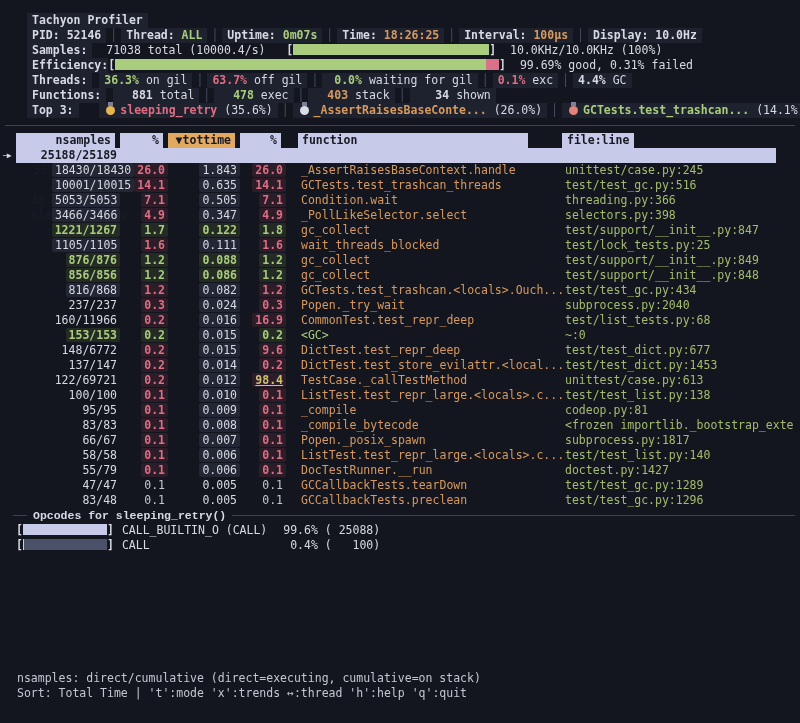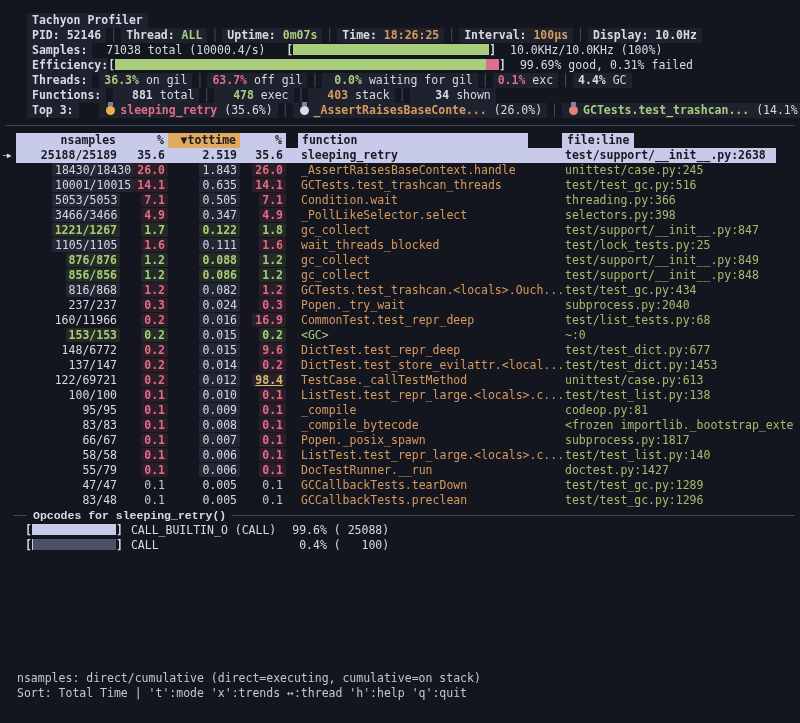--- a/index.html
+++ b/index.html
@@ -42,38 +42,38 @@
   .rowbg { margin-left:16px; margin-right:5px; height:15px; display:flex; }
   .cell { display:block; white-space:pre; }
   .c-ns { width:104px; text-align:right; }
   .c-p1 { width:48px; text-align:right; }
   .c-tt { width:72px; text-align:right; }
   .c-p2 { width:46px; text-align:right; }
   .c-fn { width:258px; margin-left:12px; text-align:left; overflow:visible; color:var(--orange); }
   .c-file { flex:1; margin-left:6px; text-align:left; overflow:hidden; color:var(--file); }
   .cell .v { padding:0 3px; border-radius:2px; }
 
-  .thead .chip { display:block; background:var(--lavender); color:var(--seltext); font-weight:700; text-align:right; padding-right:4px; }
+  .thead .chip { display:block; margin-right:5px; background:var(--lavender); color:var(--seltext); font-weight:700; text-align:right; padding-right:4px; }
   .thead .chip-sort { background:var(--hdr-orange); }
   .thead .c-fn .chip { text-align:left; padding-left:4px; margin-right:28px; }
   .thead .c-file .chip { display:inline-block; text-align:left; padding:0 5px; margin:0; }
 
   .row.hot .c-p1 .v, .row.hot .c-p2 .v { color:var(--red); font-weight:700; background:var(--chip-red); }
   .row.hot .c-tt .v { background:var(--chip-gray); }
   .row.nschip .c-ns .v { background:var(--chip-gray);margin-left:36px; }
   .row.gc .c-ns .v, .row.gc .c-p1 .v, .row.gc .c-tt .v, .row.gc .c-p2 .v { color:var(--green); font-weight:700; background:var(--chip-green); }
   .row.tt-fg .c-tt .v { color:var(--fg); font-weight:400; background:var(--chip-gray); }
   .row.fn-green .c-fn { color:var(--green); }
   .row.p2-khaki .c-p2 .v { color:var(--khaki);text-decoration:underline; }
   .row.dim .c-p1 .v, .row.dim .c-p2 .v { color:var(--dim); background:none; }
-  .row.selected .rowbg { background:linear-gradient(to right, var(--lavender) 0, var(--lavender) 760px, transparent 760px); }
+  .row.selected .rowbg { background:linear-gradient(to right, var(--lavender) 0, var(--lavender) 760px, transparent 760px);flex-direction:column; }
   .row.selected .cell, .row.selected .cell .v { color:var(--seltext) !important; font-weight:700; background:none !important; }
   .cursor { position:absolute; left:3px; top:0; font-size:8px; color:var(--fg); letter-spacing:-1px; }
 
-  .opline { height:15px; padding-left:25px; white-space:pre; }
+  .opline { height:15px; padding-left:16px; white-space:pre; }
   .op-label { display:inline-block; width:150px; margin-left:8px; overflow:hidden; vertical-align:top; }
   .op-pct { display:inline-block; width:46px; text-align:right; vertical-align:top; }
   .op-count { white-space:pre; }
   .spacer { height:118px; }
   .footer-line { height:15px; padding-left:17px; white-space:pre; color:var(--dim); }
 </style>
 </head>
 <body>
 
 <div class="line"><span class="seg lab">Tachyon Profiler</span></div>

